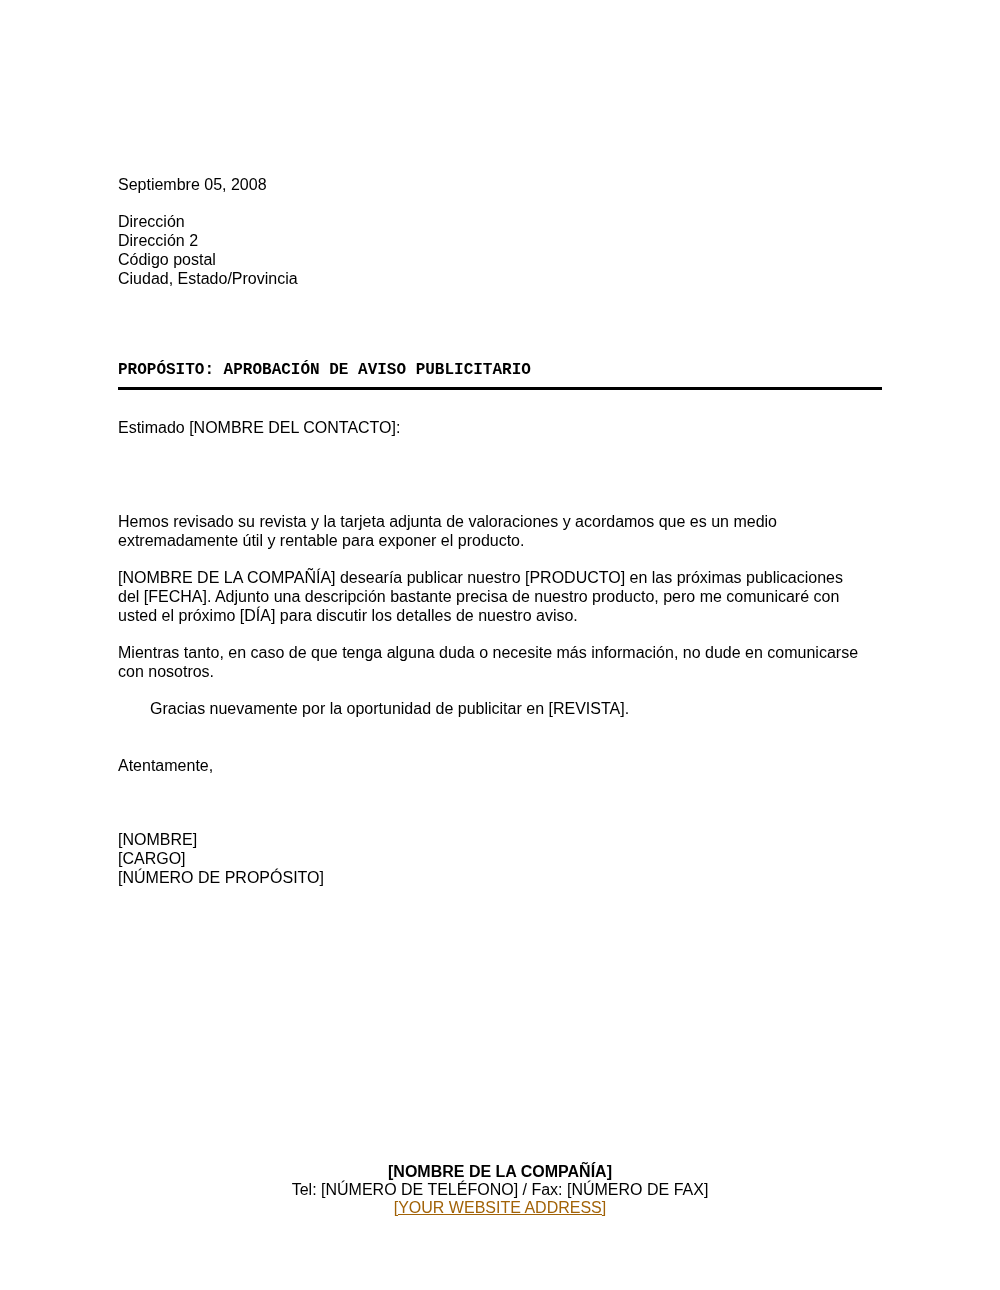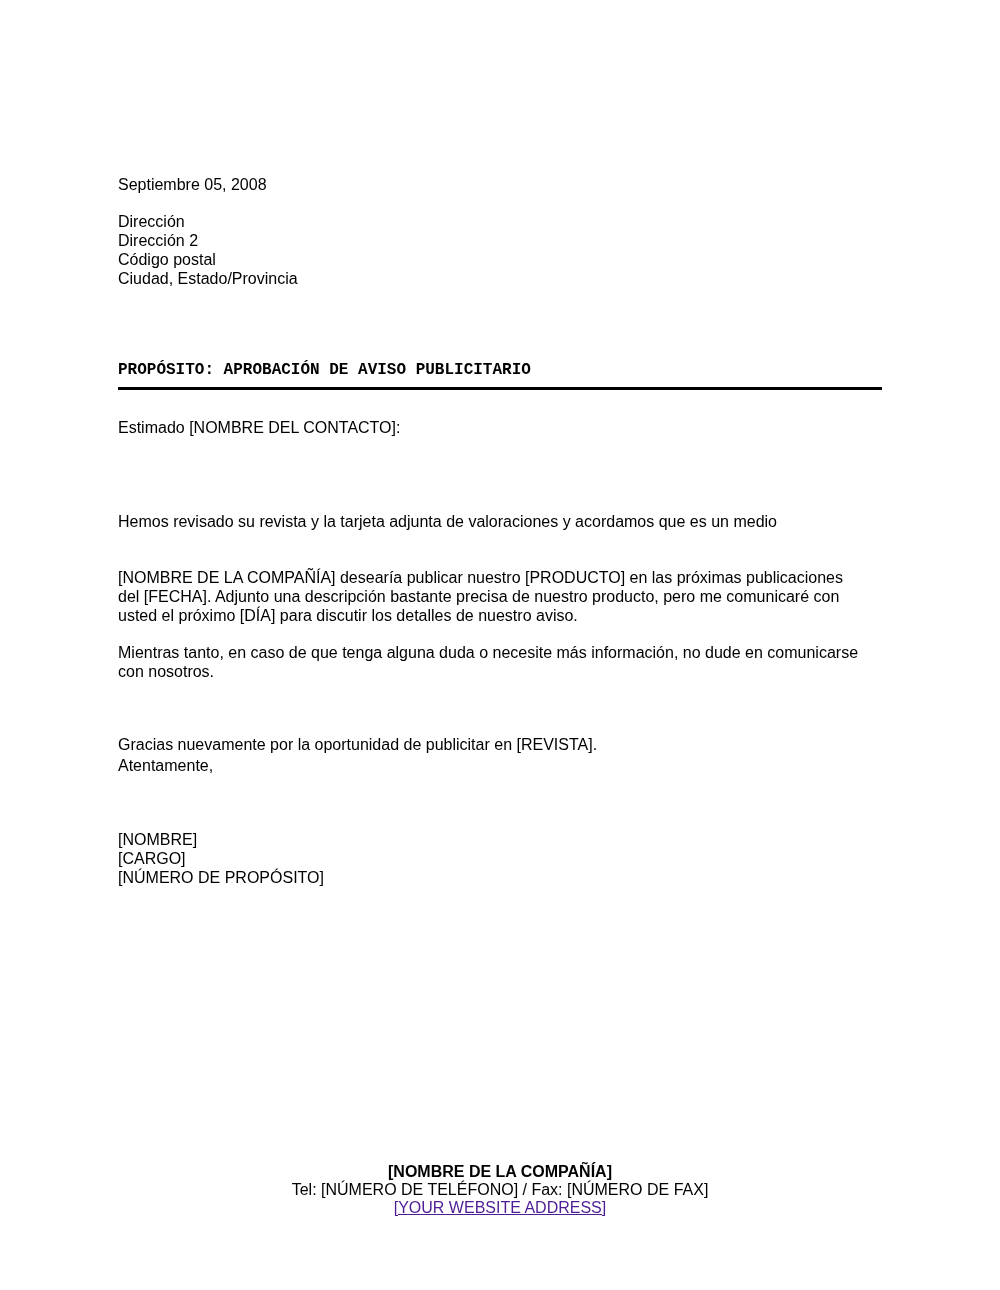--- a/index.html
+++ b/index.html
@@ -45,21 +45,21 @@
       position: absolute;
       left: 0;
       top: 1163px;
       width: 1000px;
       text-align: center;
       font-size: 16px;
       line-height: 18px;
     }
     .footer .company { font-weight: bold; }
     .footer a {
-      color: #4c1d95;
+      color: #a16207;
     }
   </style>
 </head>
 <body>
 
 <div class="page">
 
   <div class="abs" style="top:155px;margin-top:20px;">
     <span class="line">Septiembre 05, 2008</span>
   </div>
@@ -77,34 +77,35 @@
 
   <div class="rule"></div>
 
   <div class="abs" style="top:418px;">
     <span class="line">Estimado [NOMBRE DEL CONTACTO]:</span>
   </div>
 
 
   <div class="abs" style="top:512px;">
     <span class="line">Hemos revisado su revista y la tarjeta adjunta de valoraciones y acordamos que es un medio</span>
+    <span class="line">extremadamente útil y rentable para exponer el producto.</span>
   </div>
 
   <div class="abs" style="top:568px;">
     <span class="line">[NOMBRE DE LA COMPAÑÍA] desearía publicar nuestro [PRODUCTO] en las próximas publicaciones</span>
     <span class="line">del [FECHA]. Adjunto una descripción bastante precisa de nuestro producto, pero me comunicaré con</span>
     <span class="line">usted el próximo [DÍA] para discutir los detalles de nuestro aviso.</span>
   </div>
 
   <div class="abs" style="top:643px;">
     <span class="line">Mientras tanto, en caso de que tenga alguna duda o necesite más información, no dude en comunicarse</span>
     <span class="line">con nosotros.</span>
   </div>
 
-  <div class="abs" style="top:735px;">
+  <div class="abs" style="top:699px;margin-left:32px;">
     <span class="line">Gracias nuevamente por la oportunidad de publicitar en [REVISTA].</span>
   </div>
 
   <div class="abs" style="top:756px;">
     <span class="line">Atentamente,</span>
   </div>
 
   <div class="abs" style="top:830px;">
     <span class="line">[NOMBRE]</span>
     <span class="line">[CARGO]</span>

